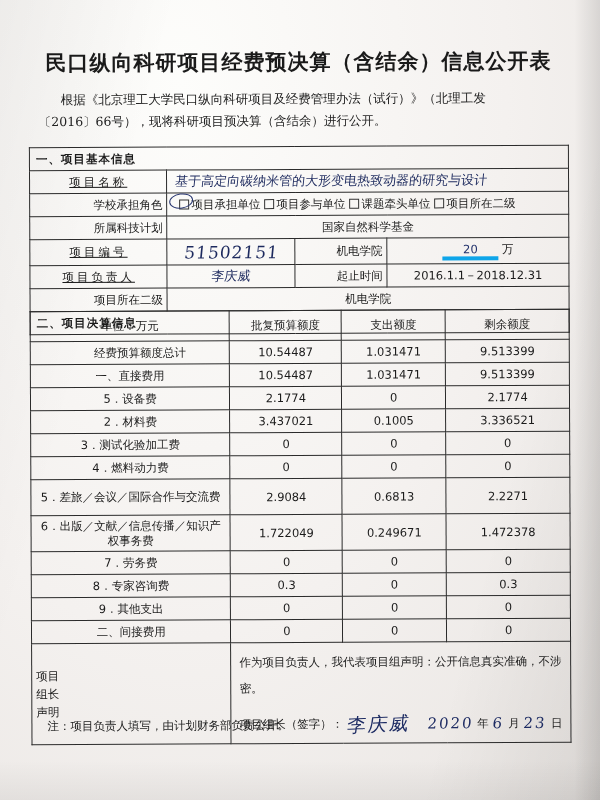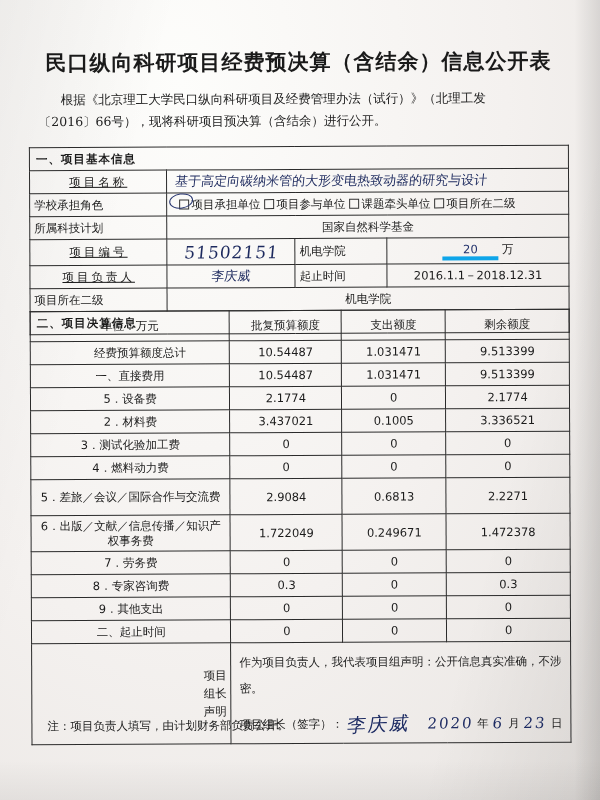--- a/index.html
+++ b/index.html
@@ -47,21 +47,21 @@
     font-family:"DejaVu Sans","Liberation Sans",sans-serif;
     background:transparent;
   }
   table.main td{
     border:1px solid #2b2b2b;
     padding:2px 4px;
     height:18px;
     vertical-align:middle;
   }
   .sec{ font-weight:bold; letter-spacing:1px; padding-left:6px !important;}
-  .lbl{ text-align:left; white-space:nowrap;}
+  .lbl{ text-align:right; white-space:nowrap;}
   .lblsp{ text-align:center; letter-spacing:3px;text-decoration:underline;}
   .ctr{text-align:center;}
   .lft{text-align:left;padding-left:8px !important;}
   .num{text-align:center;}
   .rowitem{ text-align:center; padding-left:4px !important;}
   .hand-blue{ color:#20306b; }
   
   .hw{
     font-family:"DejaVu Serif","Liberation Serif",serif;
     transform:skewX(-6deg);
@@ -72,21 +72,21 @@
   .hw-md{ font-size:13px;}
   .chk{
     display:inline-block;width:8px;height:8px;border:1px solid #333;
     margin:0 2px 0 4px;vertical-align:middle;
   }
   .chkwrap{ white-space:nowrap; }
   .underline-val{
     display:inline-block;border-bottom:4px solid #0ea5e9;min-width:56px;text-align:center;
   }
   .decl-left{
-    text-align:right;letter-spacing:0px;line-height:18px;white-space:nowrap;
+    text-align:left;letter-spacing:0px;line-height:18px;white-space:nowrap;
   }
   .decl-body{ text-align:left;padding:6px 8px !important;line-height:26px;}
   .sign-line{
     margin-top:10px;display:flex;align-items:flex-end;gap:4px;
   }
   .note{
     position:absolute;left:46px;
     font-size:11.5px;color:#1b1b1b;
   }
   .circle-mark{
@@ -273,21 +273,21 @@
       <td class="num">0</td>
       <td class="num">0.3</td>
     </tr>
     <tr style="height:22px">
       <td class="rowitem">9．其他支出</td>
       <td class="num">0</td>
       <td class="num">0</td>
       <td class="num">0</td>
     </tr>
     <tr style="height:22px">
-      <td class="rowitem">二、起止时间</td>
+      <td class="rowitem">二、间接费用</td>
       <td class="num">0</td>
       <td class="num">0</td>
       <td class="num">0</td>
     </tr>
 
     <tr style="height:84px">
       <td class="decl-left" style="width:40px">
         <div>项目</div>
         <div>组长</div>
         <div>声明</div>

